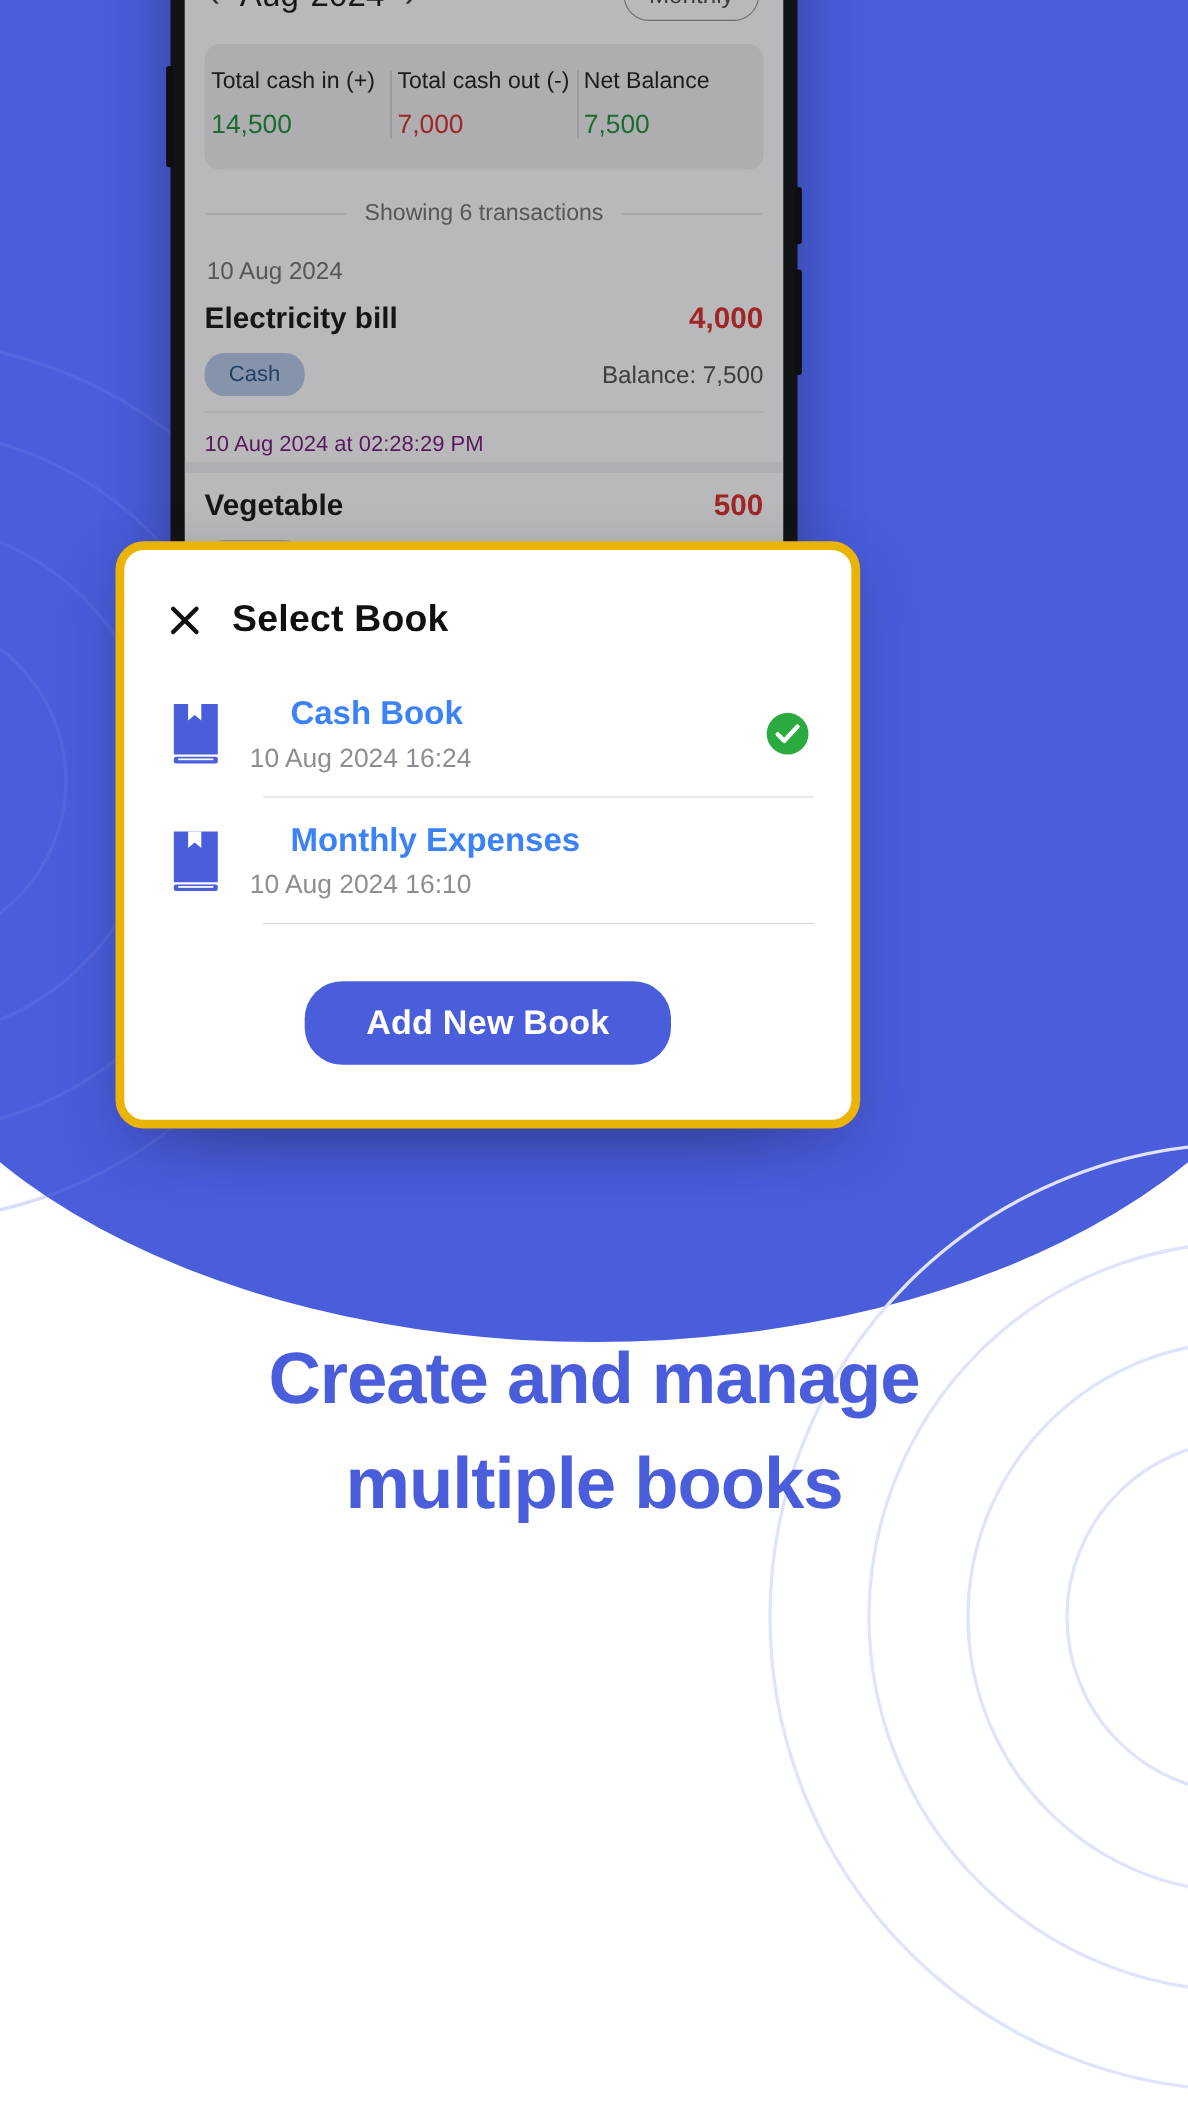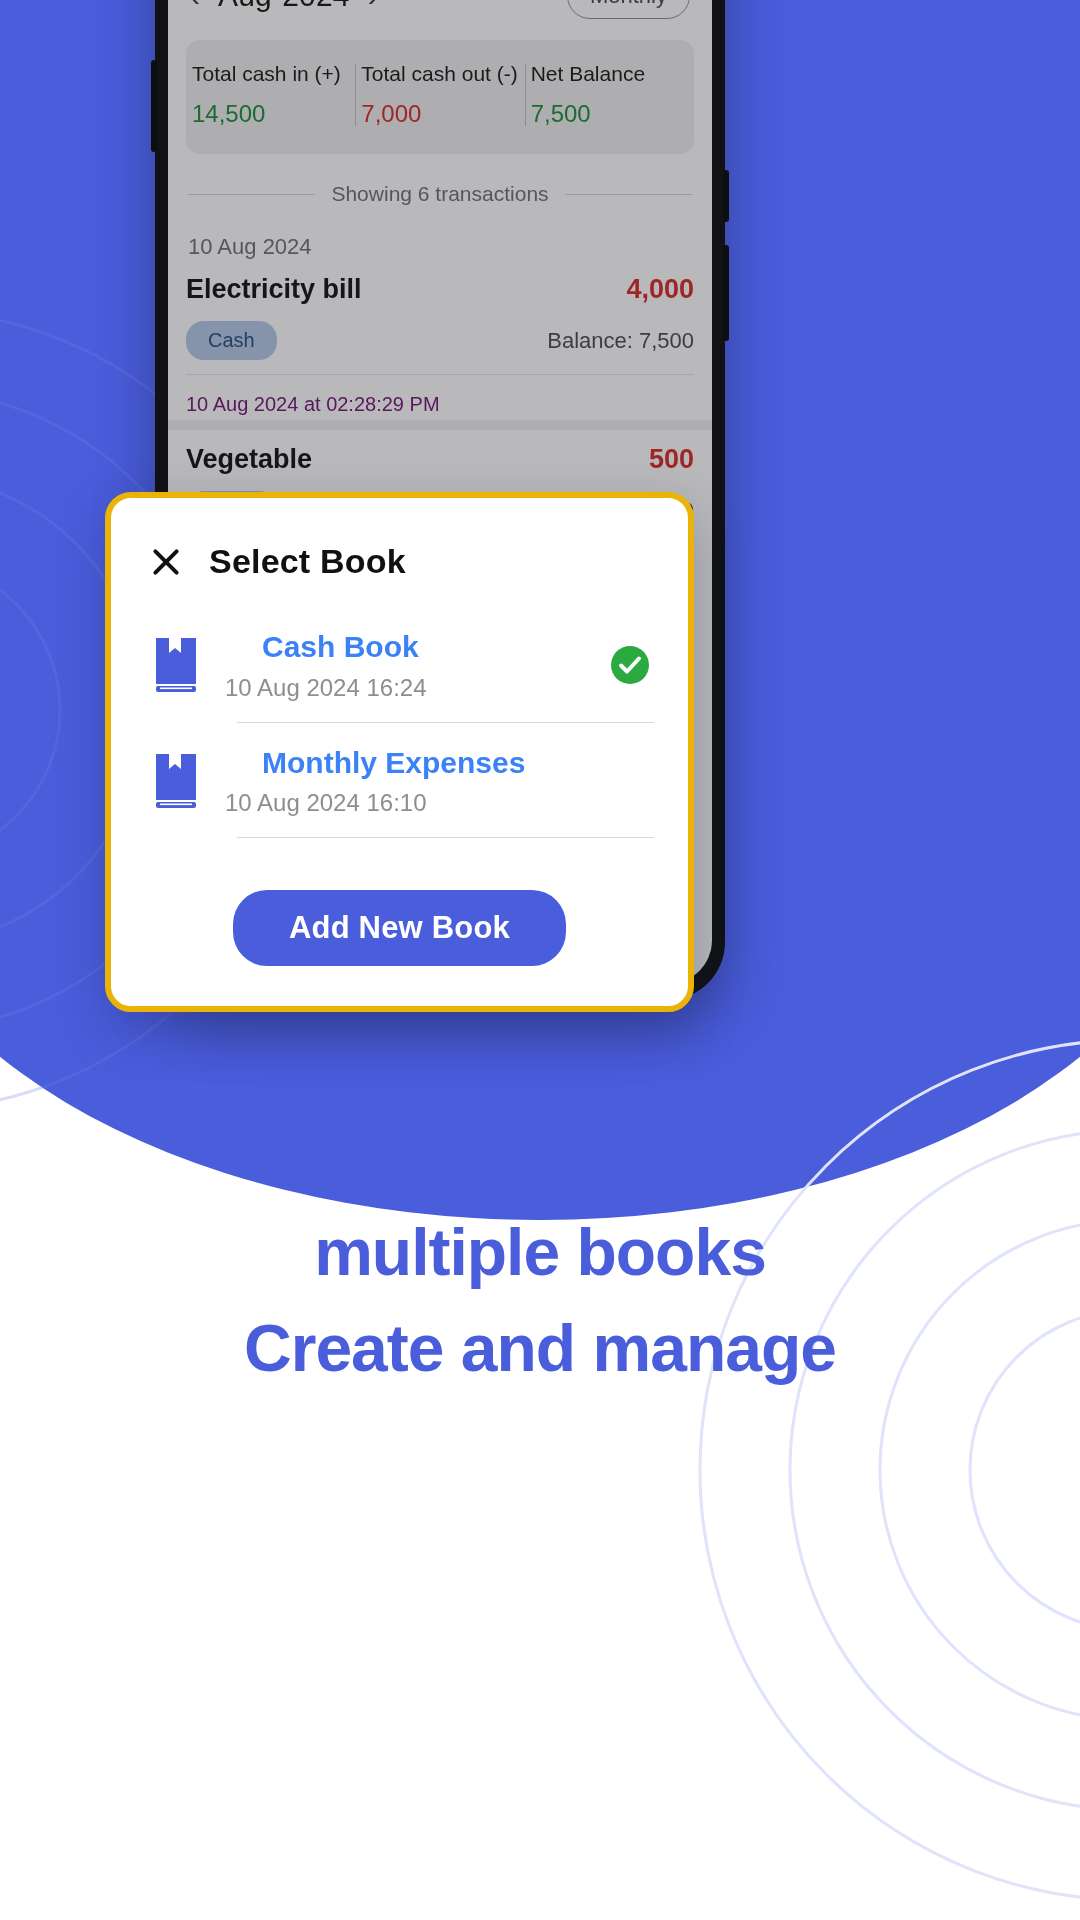--- a/index.html
+++ b/index.html
@@ -107,26 +107,26 @@
     padding:8px 22px; border-radius:18px;
   }
   .txn-bal { font-size:22px; color:#4c4c52; }
   .txn-time { font-size:20px; color:#701a75; padding:18px 0 4px; }
   .txn-sep { height:10px; background:#e6e6ea; margin:0 -18px; }
 
   
   .dialog {
     position:absolute;
     left:105px; top:492px;
-    width:589px;
+    width:677px;
     background:#ffffff;
     border-radius:26px;
-    border:6px solid #eab308;
+    border:8px solid #eab308;
     z-index:20;
-    padding:32px 34px 34px;
+    padding:32px 34px 44px;
     box-shadow:0 18px 50px rgba(25,30,80,.25);
   }
   .dlg-head { display:flex; align-items:center; gap:26px; padding:12px 4px 0; }
   .close-ico { width:34px; height:34px; position:relative; flex:none; cursor:pointer; }
   .close-ico::before, .close-ico::after {
     content:""; position:absolute; left:50%; top:50%;
     width:34px; height:4px; background:#111; border-radius:2px;
     transform-origin:center;
   }
   .close-ico::before { transform:translate(-50%,-50%) rotate(45deg); }
@@ -297,15 +297,15 @@
     <div class="row-div"></div>
 
   </div>
 
   <div class="add-btn-wrap">
     <button class="add-btn">Add New Book</button>
   </div>
 </div>
 
 <div class="headline">
+  <div>Create and manage</div>
   <div>multiple books</div>
-  <div>Create and manage</div>
 </div>
 
 </body></html>

